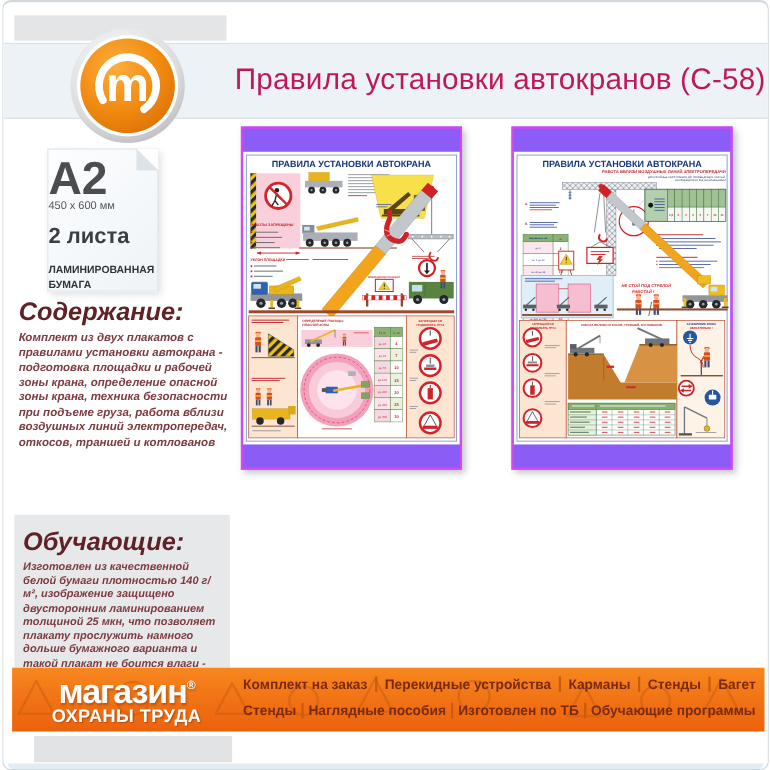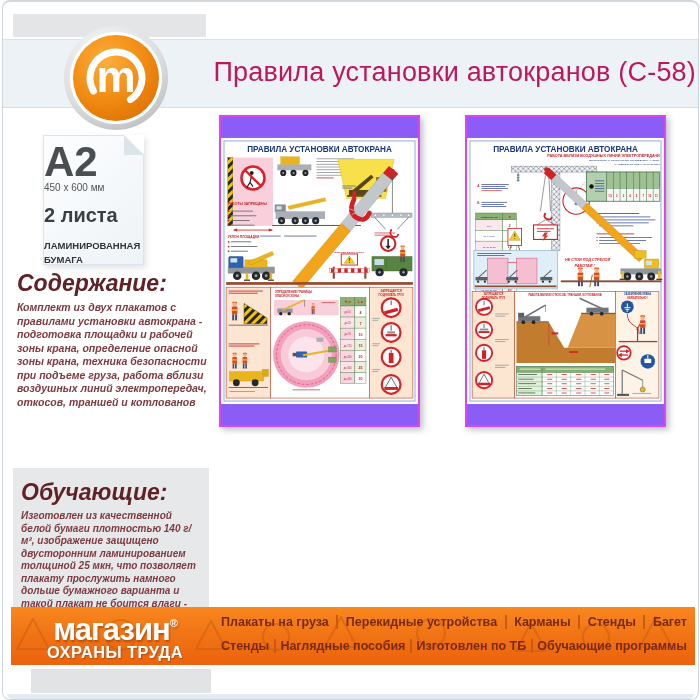--- a/index.html
+++ b/index.html
@@ -782,21 +782,21 @@
         <circle cx="420" cy="26" r="14"></circle>
         <circle cx="585" cy="30" r="13"></circle>
       </g>
     </svg>
   </div>
   <div class="abs footer-logo">
     <div class="footer-logo-line1"><span>магазин</span><span class="footer-logo-reg">®</span></div>
     <div class="footer-logo-line2">ОХРАНЫ ТРУДА</div>
   </div>
   <div class="abs menu-row menu-row1">
-    <a class="menu-item">Плакаты на груза</a>
+    <a class="menu-item">Комплект на заказ</a>
     <span class="menu-sep"></span>
     <a class="menu-item">Перекидные устройства</a>
     <span class="menu-sep"></span>
     <a class="menu-item">Карманы</a>
     <span class="menu-sep"></span>
     <a class="menu-item">Стенды</a>
     <span class="menu-sep"></span>
     <a class="menu-item">Багет</a>
   </div>
   <div class="abs menu-row menu-row2">

